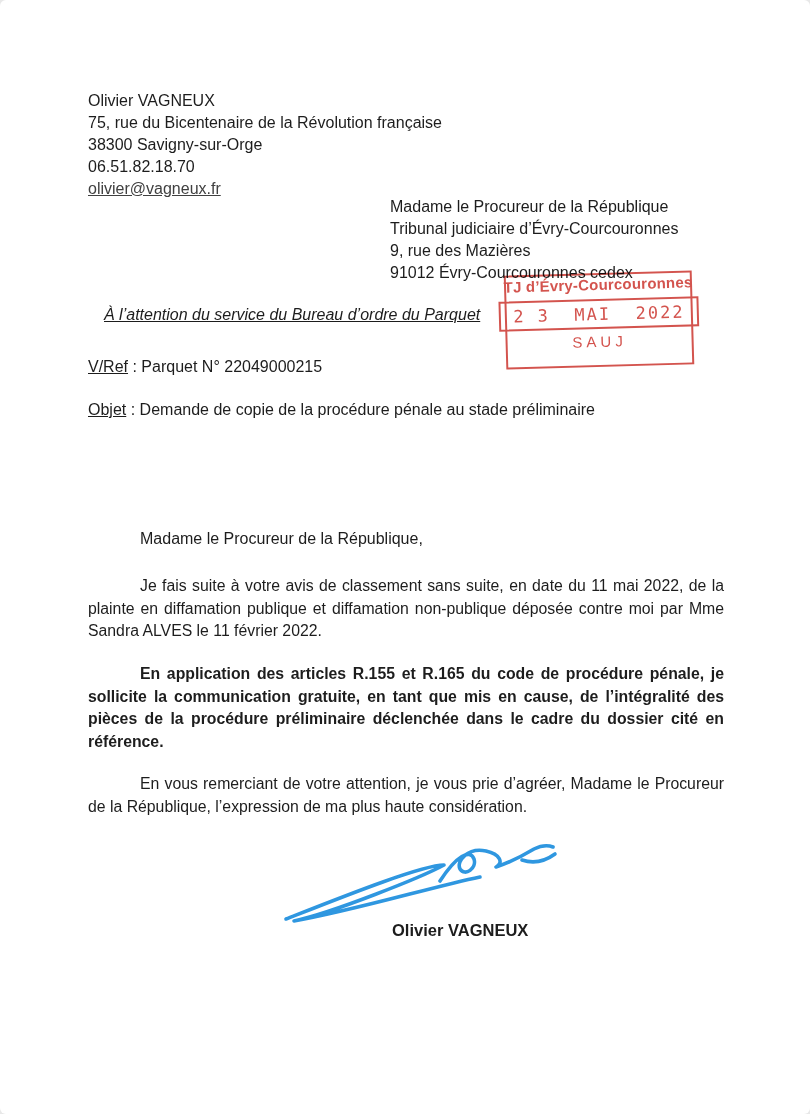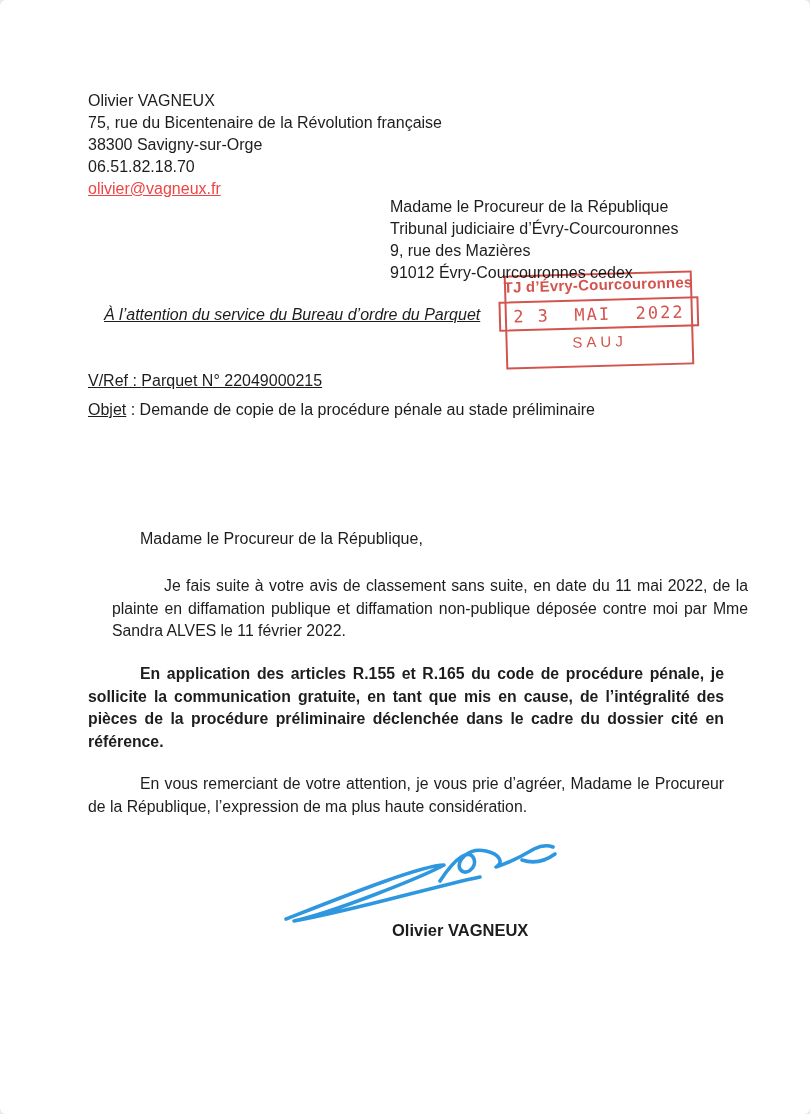--- a/index.html
+++ b/index.html
@@ -10,21 +10,21 @@
     background:#ffffff;
     font-family:"Liberation Sans","DejaVu Sans",sans-serif;
     color:#1d1d1d;
     font-size:16px;
     overflow:hidden;
     border-radius:6px;
   }
   .abs{position:absolute;}
   .line{line-height:22px;white-space:nowrap;}
   .block .line{display:block;}
-  a.email{color:#ef4444;text-decoration:underline;}
+  a.email{color:#404040;text-decoration:underline;}
   .attention{
     font-style:italic;
     text-decoration:underline;
     font-size:16px;
   }
   .label-underline{text-decoration:underline;}
   .sep{white-space:pre;}
   .subject-value{font-weight:normal;}
   .para{
     width:636px;
@@ -88,32 +88,32 @@
   </div>
 
   <div class="abs stamp">
     <div class="stamp-header">TJ d’Évry-Courcouronnes</div>
     <div class="stamp-datebox">2 3  MAI  2022</div>
     <div class="stamp-footer">SAUJ</div>
   </div>
 
   <div class="abs attention" style="left:88px;top:306px;margin-left:16px;">À l’attention du service du Bureau d’ordre du Parquet</div>
 
-  <div class="abs line" style="left:88px;top:370px;text-decoration:underline;">
+  <div class="abs line" style="left:88px;top:356px;">
     <span class="label-underline">V/Ref</span><span class="sep"> : </span><span>Parquet N° 22049000215</span>
   </div>
 
   <div class="abs line" style="left:88px;top:399px;">
     <span class="label-underline">Objet</span><span class="sep"> : </span><span class="subject-value">Demande de copie de la procédure pénale au stade préliminaire</span>
   </div>
 
 
   <div class="abs salutation" style="left:140px;top:530px;">Madame le Procureur de la République,</div>
 
-  <div class="abs para" style="left:88px;top:575px;margin-left:24px;">Je fais suite à votre avis de classement sans suite, en date du 11 mai 2022, de la plainte en diffamation publique et diffamation non-publique déposée contre moi par Mme Sandra ALVES le 11 février 2022.</div>
+  <div class="abs para" style="left:88px;top:575px;">Je fais suite à votre avis de classement sans suite, en date du 11 mai 2022, de la plainte en diffamation publique et diffamation non-publique déposée contre moi par Mme Sandra ALVES le 11 février 2022.</div>
   <div class="abs para" style="left:88px;top:663px;font-weight:bold;">En application des articles R.155 et R.165 du code de procédure pénale, je sollicite la communication gratuite, en tant que mis en cause, de l’intégralité des pièces de la procédure préliminaire déclenchée dans le cadre du dossier cité en référence.</div>
   <div class="abs para" style="left:88px;top:773px;">En vous remerciant de votre attention, je vous prie d’agréer, Madame le Procureur de la République, l’expression de ma plus haute considération.</div>
 
   <svg class="abs" style="left:272px;top:835px;" width="292" height="100" viewBox="0 0 292 100">
     <g fill="none" stroke="#2f97e0" stroke-width="3.6" stroke-linecap="round" stroke-linejoin="round">
       <path d="M 14 84 C 70 62, 150 30, 172 30 C 150 42, 60 78, 22 86 C 80 76, 160 52, 208 42"></path>
       <path d="M 168 46 C 185 20, 198 14, 202 24 C 205 33, 193 42, 188 34 C 184 26, 196 12, 214 16 C 228 19, 232 28, 224 32 C 236 28, 252 20, 262 14 C 270 10, 276 10, 281 12"></path>
       <path d="M 250 25 C 262 29, 272 27, 283 19"></path>
     </g>
   </svg>

